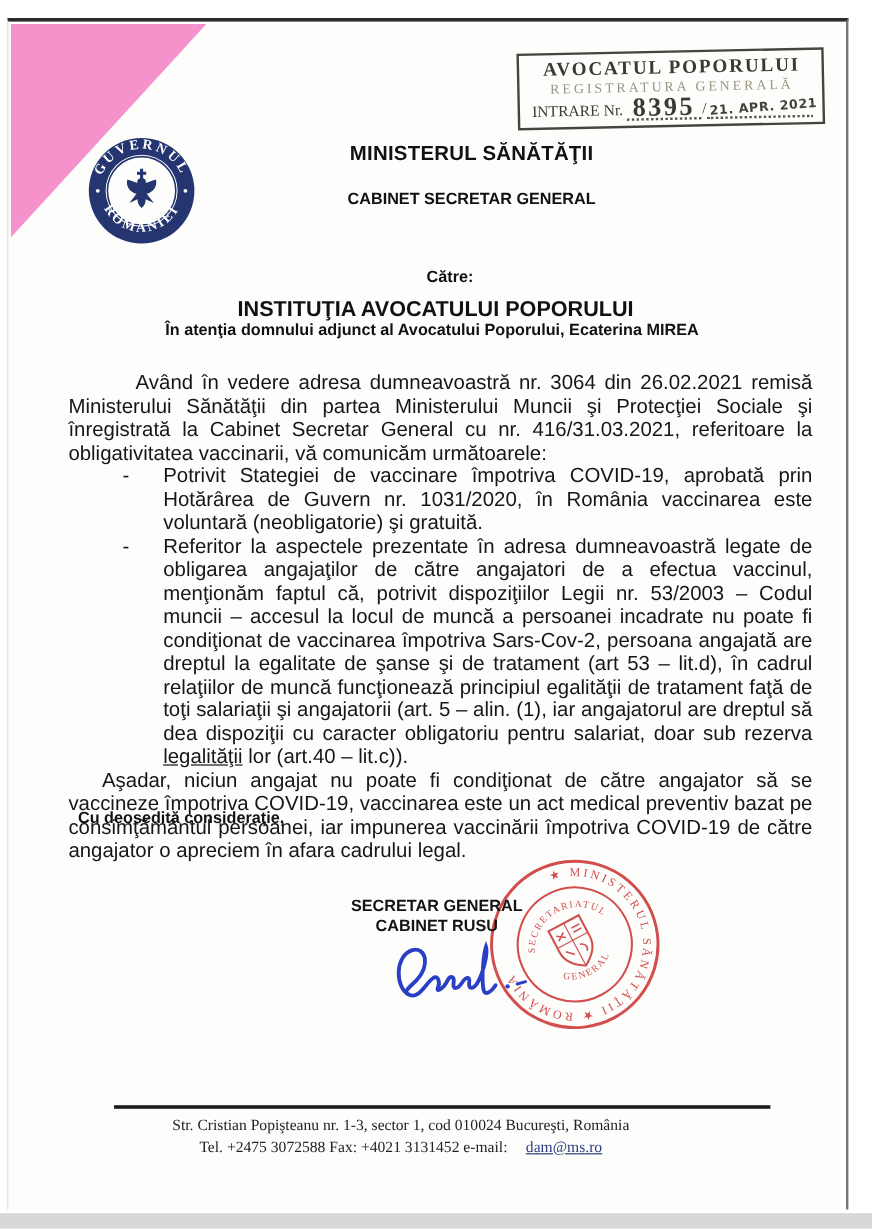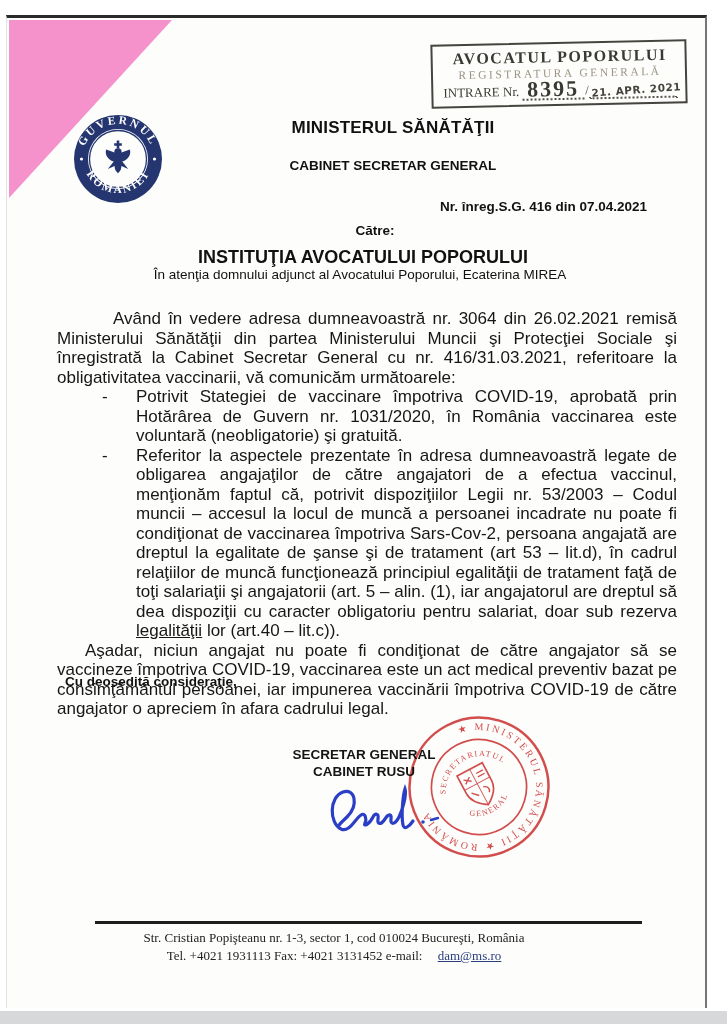--- a/index.html
+++ b/index.html
@@ -35,21 +35,21 @@
   .sb-date { position:absolute; left:2px; bottom:1px; font-family:"DejaVu Sans", sans-serif; font-weight:bold; font-size:10.5px; letter-spacing:0.5px; white-space:nowrap; transform:rotate(-3deg); color:#45423c; }
   
   .gov-logo { position:absolute; left:66px; top:96px; width:90px; height:90px; }
   
   .cline { position:absolute; left:0; width:100%; text-align:center; white-space:nowrap; color:#111; }
   .h-ministry  { top:100px; transform:translateX(37px); font-weight:bold; font-size:17px; letter-spacing:0.2px; }
   .h-cabinet   { top:140px; transform:translateX(37px); font-weight:bold; font-size:13.5px; }
   .h-reg       { position:absolute; top:181px; right:58px; font-weight:bold; font-size:13.5px; color:#111; }
   .h-catre     { top:205px; transform:translateX(19px); font-weight:bold; font-size:13.5px; }
   .h-inst      { top:229px; transform:translateX(7px);  font-weight:bold; font-size:18px; }
-  .h-att       { top:249px; transform:translateX(4px);  font-weight:normal; font-size:13.5px; }
+  .h-att       { top:249px; transform:translateX(4px);  font-weight:bold; font-size:13.5px; }
   
   .body-text {
     position:absolute; left:50px; top:291px; width:620px;
     font-size:17px; line-height:19.5px; text-align:justify; color:#161616;
   }
   .body-text p { margin:0; }
   .p-indent { text-indent:56px; }
   .p-indent2 { text-indent:28px; }
   .bullet { position:relative; margin-left:43px; padding-left:36px; box-sizing:border-box; width:577px; }
   .bullet::before { content:"-"; position:absolute; left:2px; top:0; }
@@ -101,21 +101,20 @@
     <circle cx="8.5" cy="45" r="1.6" fill="#ffffff"></circle>
     <circle cx="81.5" cy="45" r="1.6" fill="#ffffff"></circle>
     <g transform="translate(45,47) scale(0.85)" fill="#24356f">
       <path d="M-1.5,-24 h3 v3 h3 v3 h-3 v3 h-3 v-3 h-3 v-3 h3 z"></path>
       <path d="M0,-15 c3,0 5,2.5 4,5 l10,-3.5 c2,7 -3.5,13 -9,14 l7,9 -8,-3.5 c0,3.5 -1,6 -4,8.5 c-3,-2.5 -4,-5 -4,-8.5 l-8,3.5 7,-9 c-5.5,-1 -11,-7 -9,-14 l10,3.5 c-1,-2.5 1,-5 4,-5 z"></path>
     </g>
   </svg>
 
   <div class="cline h-ministry">MINISTERUL SĂNĂTĂŢII</div>
   <div class="cline h-cabinet">CABINET SECRETAR GENERAL</div>
-  <div class="h-reg">Nr. înreg.S.G. 416 din 07.04.2021</div>
   <div class="cline h-catre">Către:</div>
   <div class="cline h-inst">INSTITUŢIA AVOCATULUI POPORULUI</div>
   <div class="cline h-att">În atenţia domnului adjunct al Avocatului Poporului, Ecaterina MIREA</div>
 
   <div class="body-text">
     <p class="p-indent">Având în vedere adresa dumneavoastră nr. 3064 din 26.02.2021 remisă Ministerului Sănătăţii din partea Ministerului Muncii şi Protecţiei Sociale şi înregistrată la Cabinet Secretar General cu nr. 416/31.03.2021, referitoare la obligativitatea vaccinarii, vă comunicăm următoarele:</p>
     <div class="bullet">Potrivit Stategiei de vaccinare împotriva COVID-19, aprobată prin Hotărârea de Guvern nr. 1031/2020, în România vaccinarea este voluntară (neobligatorie) şi gratuită.</div>
     <div class="bullet">
       <span>Referitor la aspectele prezentate în adresa dumneavoastră legate de obligarea angajaţilor de către angajatori de a efectua vaccinul, menţionăm faptul că, potrivit dispoziţiilor Legii nr. 53/2003 – Codul muncii – accesul la locul de muncă a persoanei incadrate nu poate fi condiţionat de vaccinarea împotriva Sars-Cov-2, persoana angajată are dreptul la egalitate de şanse şi de tratament (art 53 – lit.d), în cadrul relaţiilor de muncă funcţionează principiul egalităţii de tratament faţă de toţi salariaţii şi angajatorii (art. 5 – alin. (1), iar angajatorul are dreptul să dea dispoziţii cu caracter obligatoriu pentru salariat, doar sub rezerva</span>
       <span class="u">legalităţii</span>
@@ -163,20 +162,20 @@
       <path d="M16,54 C4,48 4,22 18,17 C30,13 34,30 22,42 C16,48 10,52 16,54 C24,58 30,44 36,40 C40,37 42,44 40,48 C38,52 44,50 48,42 C50,38 54,38 53,44 C52,50 56,50 60,44 C63,39 67,38 66,44 C65,50 70,50 74,42 C77,36 82,20 80,14 C78,20 76,40 78,50 C79,55 84,52 88,46"></path>
       <circle cx="98" cy="47" r="1.8" fill="#2b3fc9" stroke="none"></circle>
       <path d="M106,45 l7,-2" stroke-width="2.4"></path>
     </g>
   </svg>
 
   <div class="footer-line"></div>
   <div class="footer-text">
     <div>Str. Cristian Popişteanu nr. 1-3, sector 1, cod 010024  Bucureşti, România</div>
     <div>
-      <span>Tel. +4021 1931113   Fax: +4021 3131452 e-mail:</span>
+      <span>Tel. +2475 3072588   Fax: +4021 3131452 e-mail:</span>
       <span class="email-link">dam@ms.ro</span>
     </div>
   </div>
 
 </div>
 
 <div class="mat-bottom"></div>
 
 </body></html>

